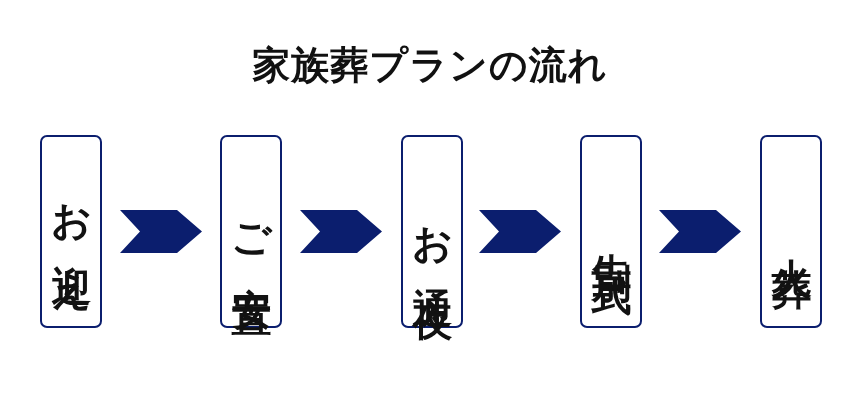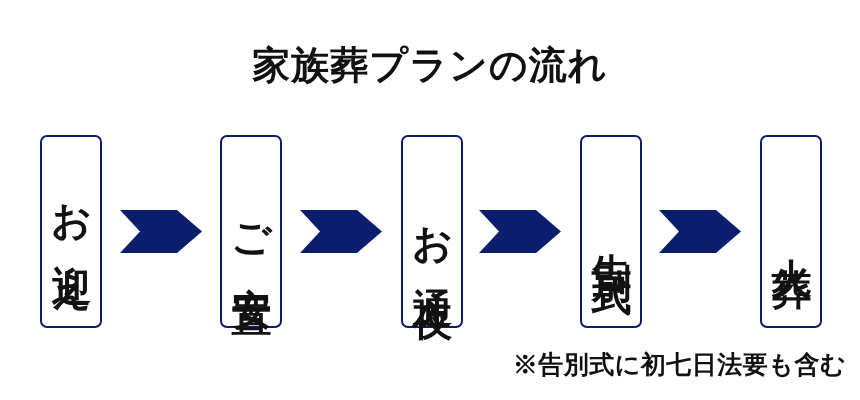--- a/index.html
+++ b/index.html
@@ -114,15 +114,14 @@
   </div>
 
   <svg class="arrow a4" viewBox="0 0 82 43" xmlns="http://www.w3.org/2000/svg" aria-hidden="true">
     <polygon points="0,0 57,0 82,21.5 57,43 0,43 20,21.5"></polygon>
   </svg>
 
   <div class="step-box b5">
     <span class="vtext">火葬</span>
   </div>
 
-  <div class="footnote">※告別式に初七日法要も含む</div>
 
 </div>
 
 </body></html>

